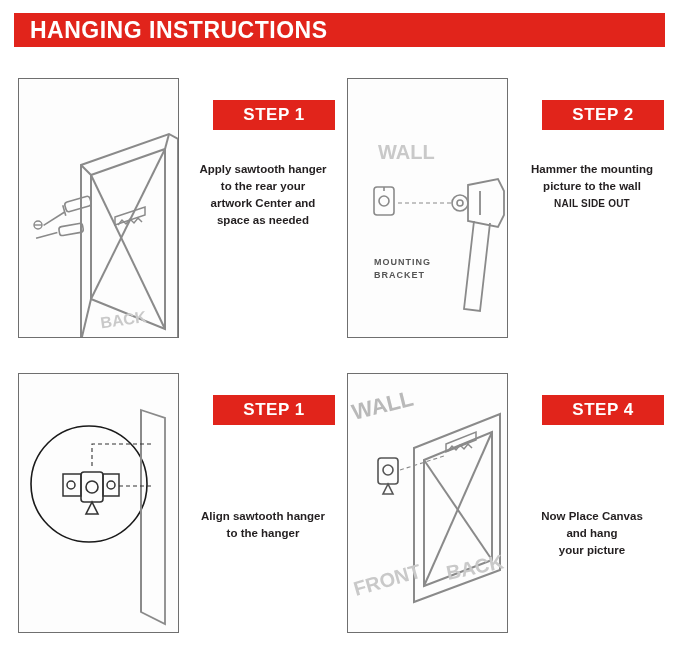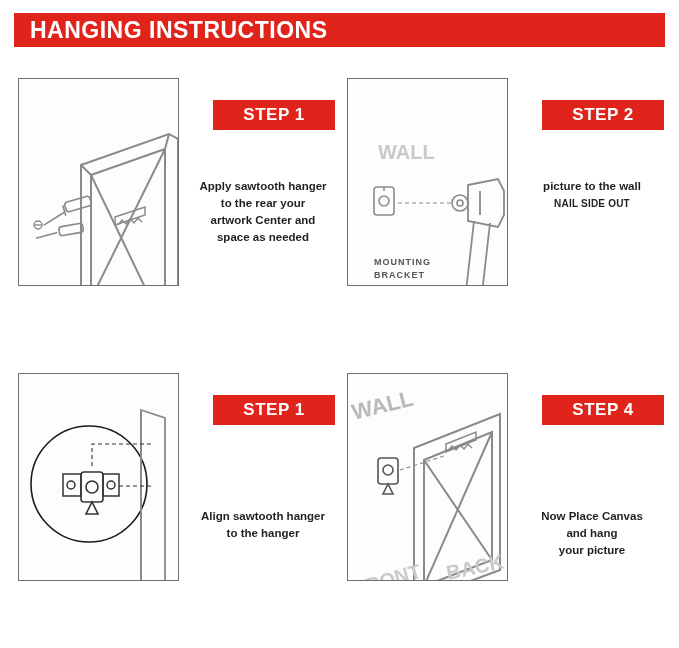--- a/index.html
+++ b/index.html
@@ -59,21 +59,21 @@
     height: 270px;
   }
   .cell.left { left: 18px; }
   .cell.right { left: 347px; }
 
   .illus {
     position: absolute;
     left: 0;
     top: 0;
     width: 161px;
-    height: 208px;
+    height: 260px;
     border: 1px solid #6f6f6f;
     box-sizing: border-box;
     background: #fdfdfd;
     overflow: hidden;
   }
   .textcol {
     position: absolute;
     left: 170px;
     top: 0;
     width: 150px;
@@ -91,21 +91,21 @@
     font-size: 17px;
     letter-spacing: 0.5px;
     display: flex;
     align-items: center;
     justify-content: center;
     font-family: "Liberation Sans", sans-serif;
   }
   .caption {
     position: absolute;
     left: 0;
-    top: 100px;
+    top: 83px;
     width: 150px;
     text-align: center;
     font-size: 11.5px;
     font-weight: bold;
     line-height: 17px;
     color: #231f20;
     font-family: "Liberation Sans", sans-serif;
   }
   .caption.lower {
     top: 135px;
@@ -204,20 +204,21 @@
               <path d="M126 142 L116 230 L132 232 L142 144"></path>
             </g>
 
             <text x="26" y="186" font-family="Liberation Sans, sans-serif" font-size="9" font-weight="bold" fill="#555555" letter-spacing="1">MOUNTING</text>
             <text x="26" y="199" font-family="Liberation Sans, sans-serif" font-size="9" font-weight="bold" fill="#555555" letter-spacing="1">BRACKET</text>
           </svg>
         </div>
         <div class="textcol">
           <div class="badge">STEP 2</div>
           <div class="caption">
+            <div>Hammer the mounting</div>
             <div>picture to the wall</div>
             <div class="big">NAIL SIDE OUT</div>
           </div>
         </div>
       </div>
     </div>
 
     <div class="row">
 
       <div class="cell left">

